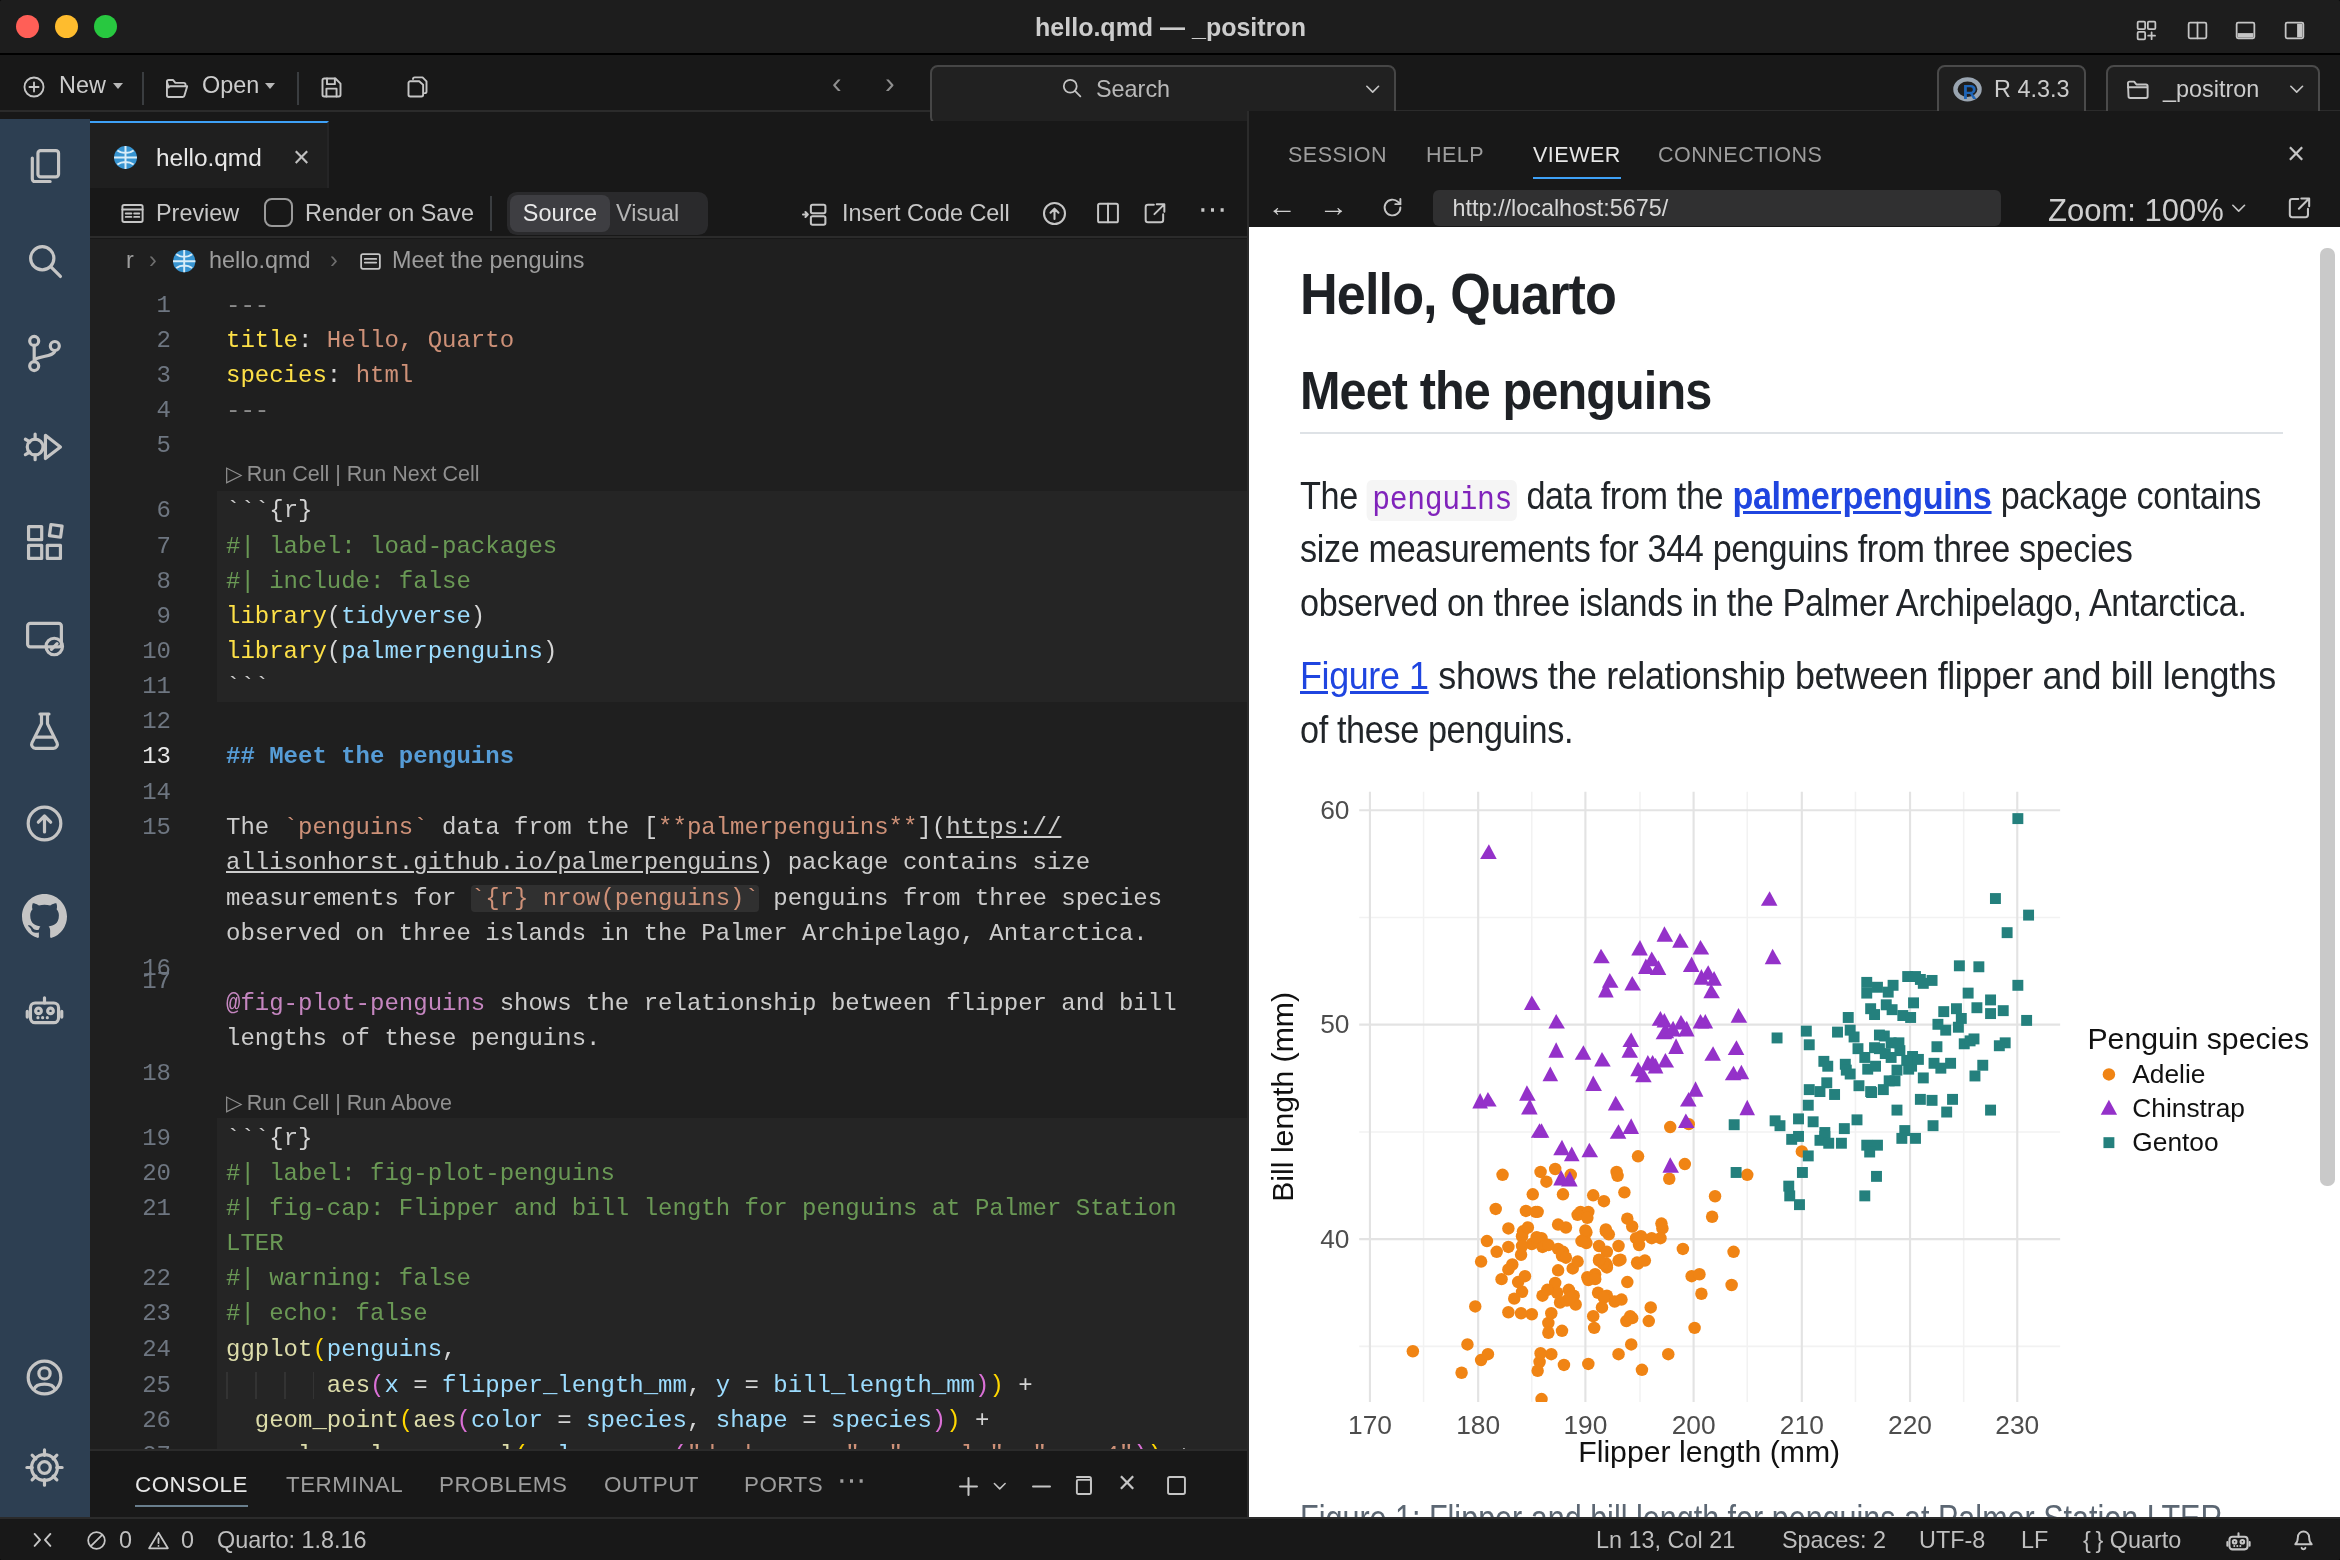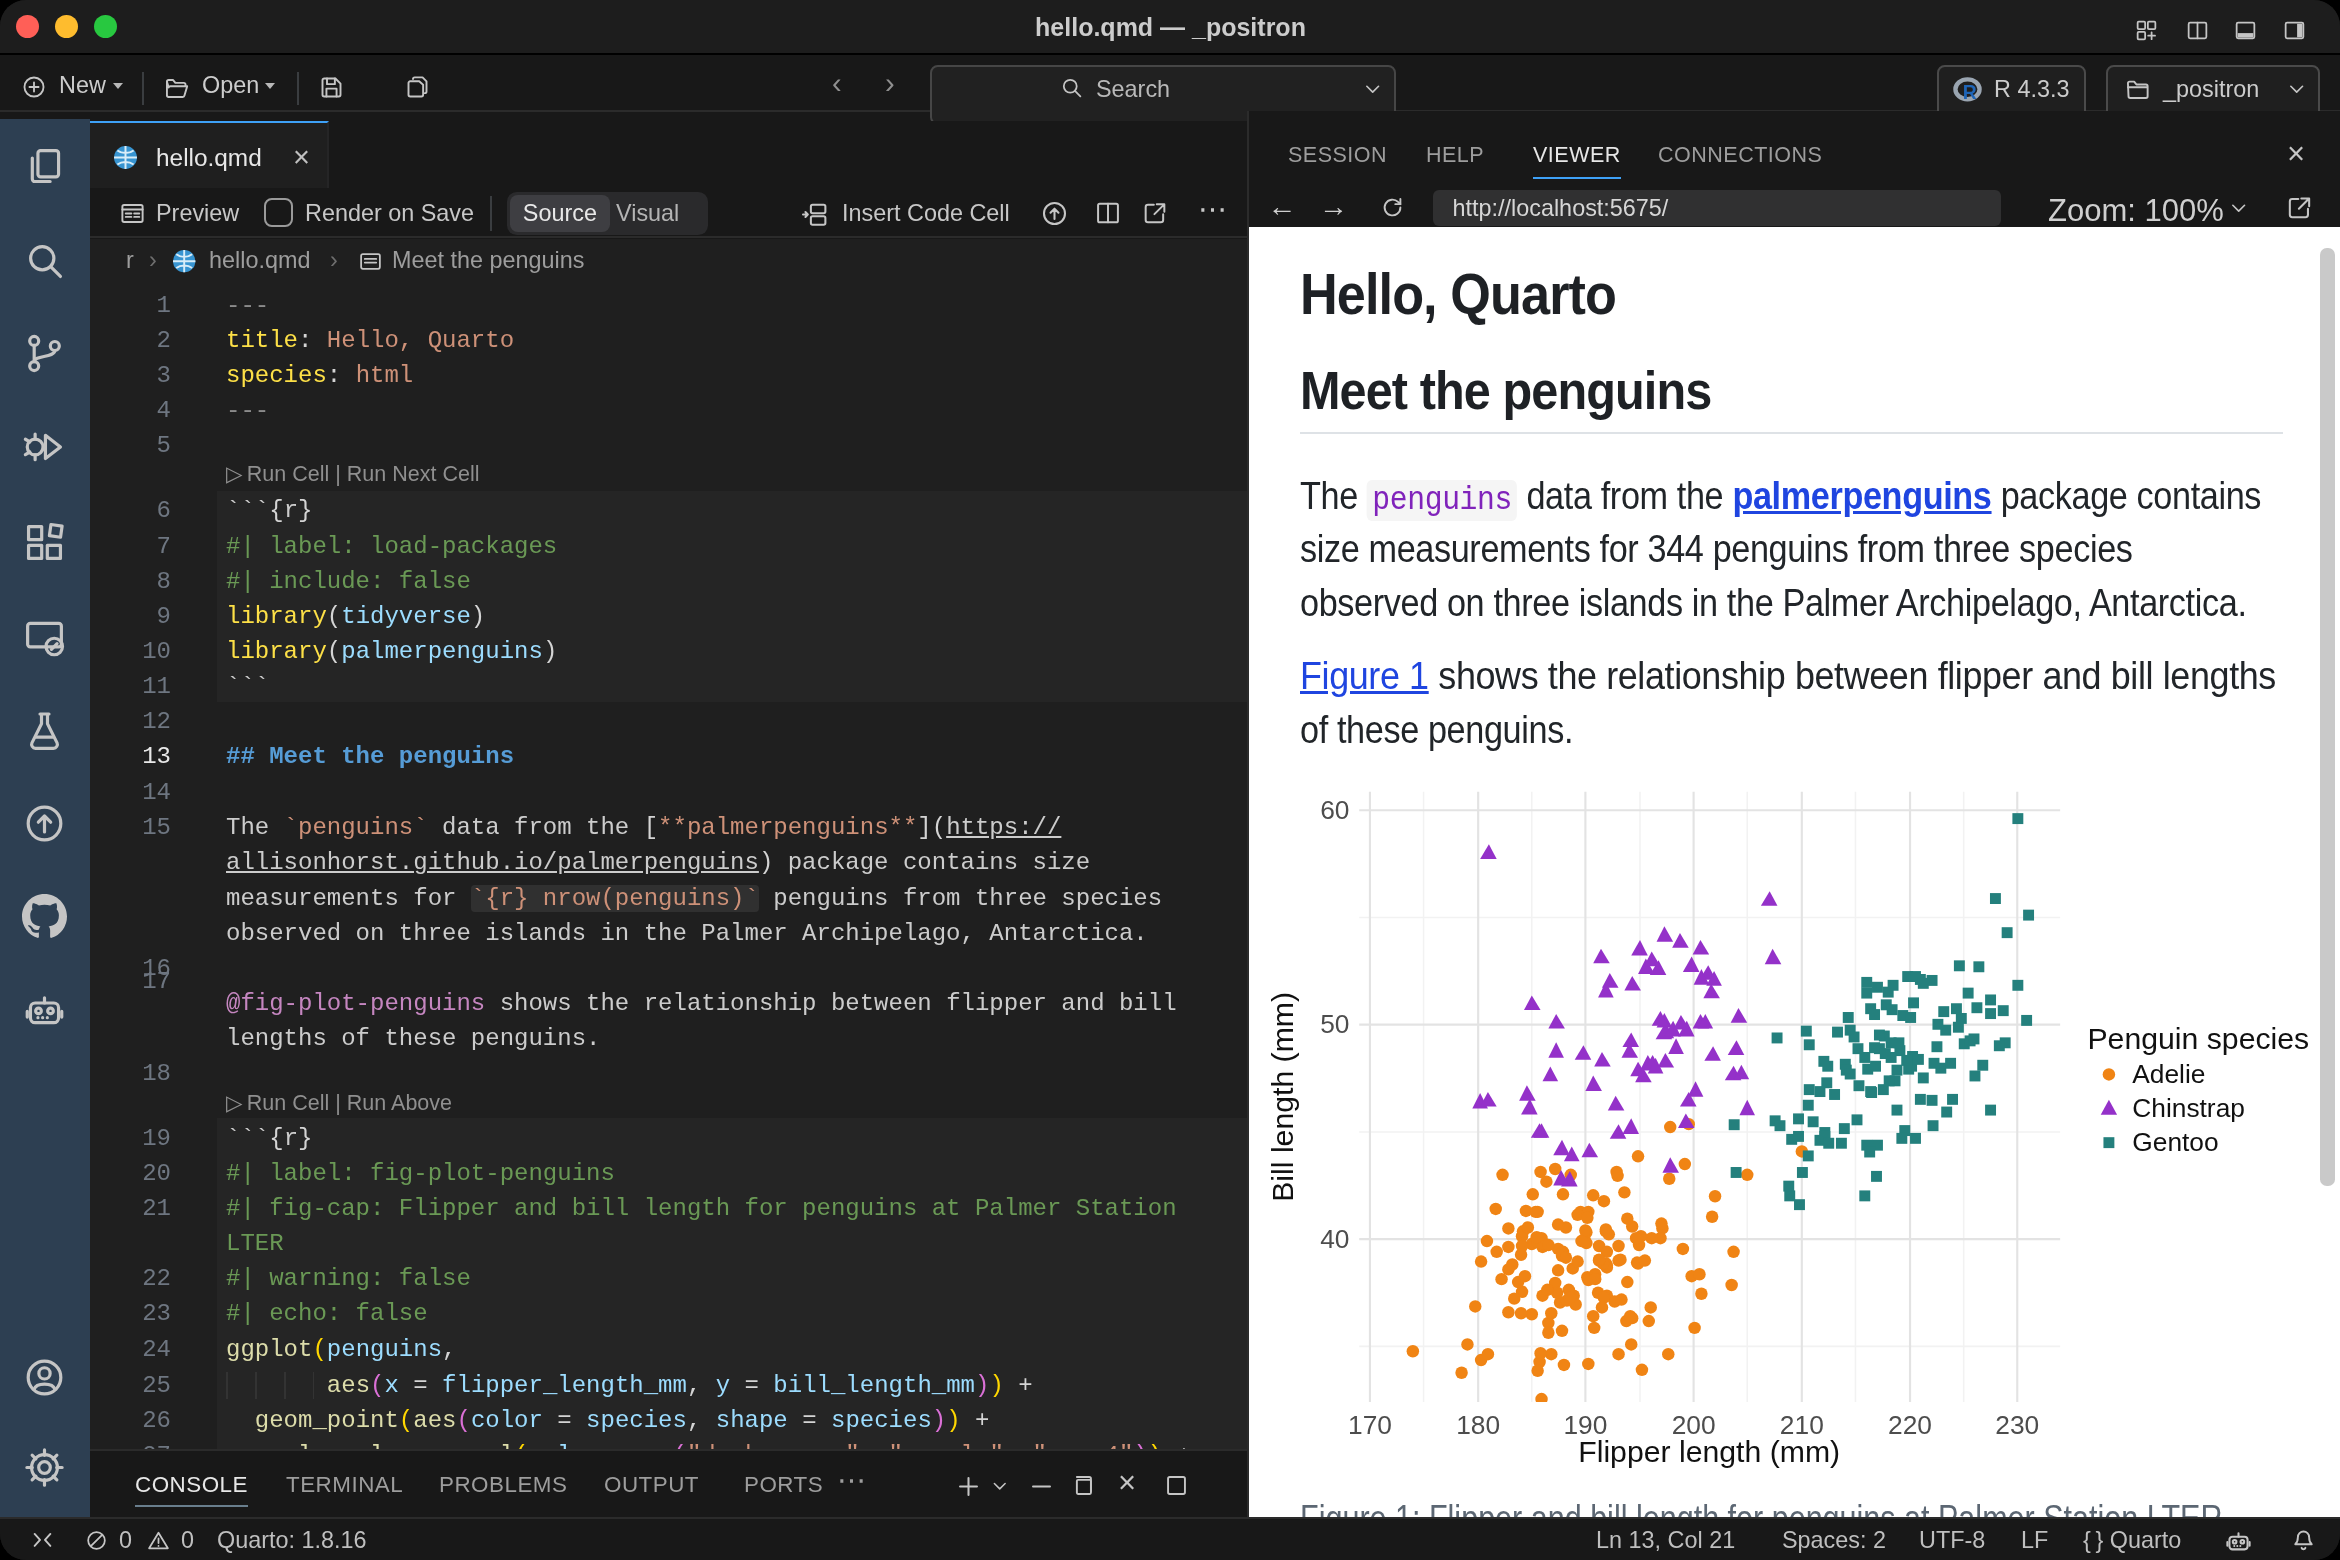--- a/index.html
+++ b/index.html
@@ -1,15 +1,15 @@
 <!DOCTYPE html>
 <html><head><meta charset="utf-8"><style>
 *{margin:0;padding:0;box-sizing:border-box}
 html,body{width:2341px;height:1560px;background:#000;font-family:"Liberation Sans",sans-serif;overflow:hidden}
-#root{position:absolute;inset:0;border-radius:26px;overflow:hidden;background:#181818}
+#root{position:absolute;inset:0;border-radius:2px;overflow:hidden;background:#181818}
 .ic{position:absolute;color:#c5c5c5}
 
 #titlebar{position:absolute;left:0;top:0;width:2341px;height:55px;background:#1d1d1d;border-bottom:2px solid #000}
 .tl{position:absolute;top:14.6px;width:23.4px;height:23.4px;border-radius:50%}
 #title{position:absolute;top:12.7px;left:0;width:2341px;text-align:center;font-size:25px;font-weight:700;color:#cccccc}
 
 #toolbar{position:absolute;left:0;top:55px;width:2341px;height:57px;background:#181818;border-bottom:2px solid #2b2b2b;color:#cccccc;font-size:23.4px}
 .tbtxt{position:absolute;top:16.6px}
 .vsep{position:absolute;top:16.6px;width:2px;height:33px;background:#3a3d40}
 .caret{position:absolute;width:0;height:0;border-left:5.9px solid transparent;border-right:5.9px solid transparent;border-top:6.8px solid #b8b8b8;top:28px}

